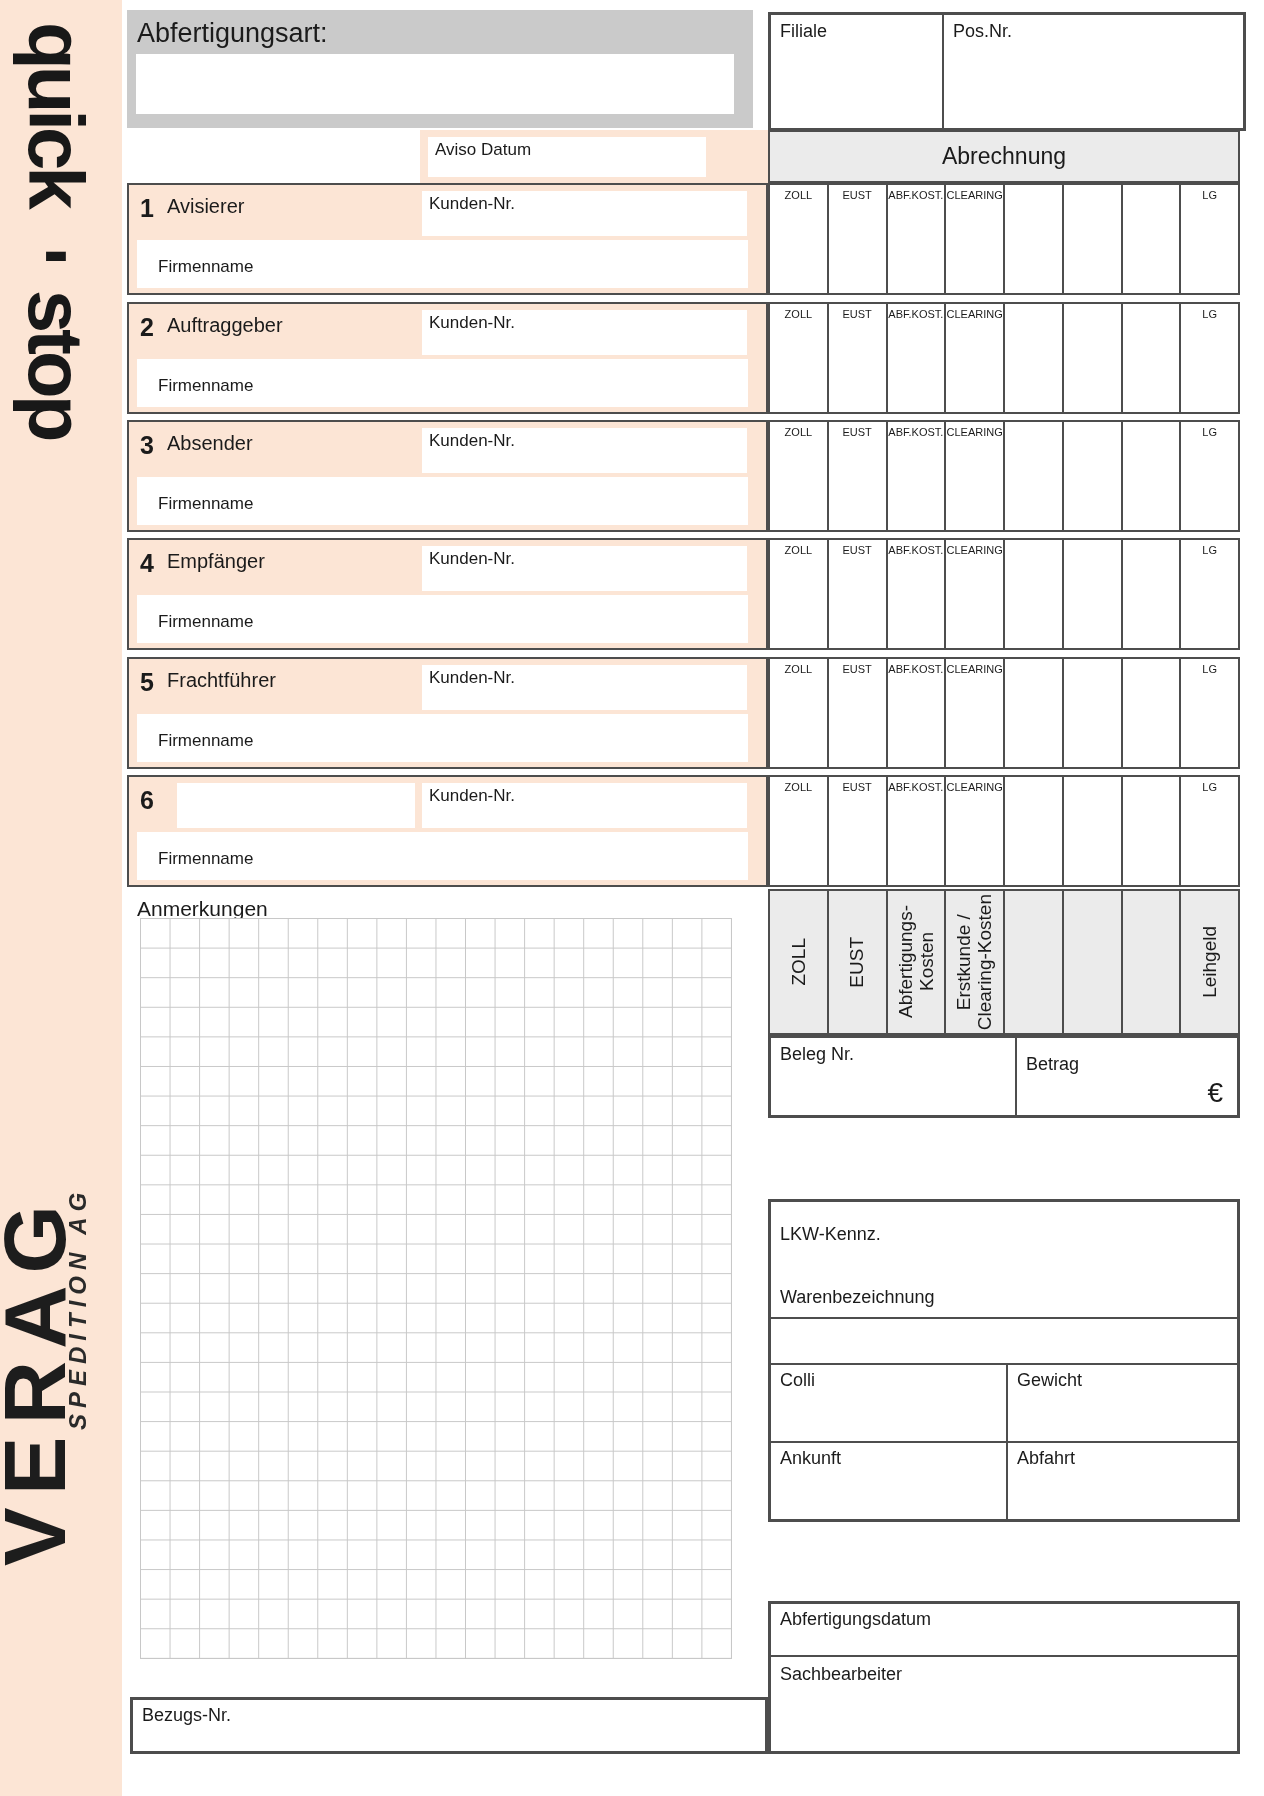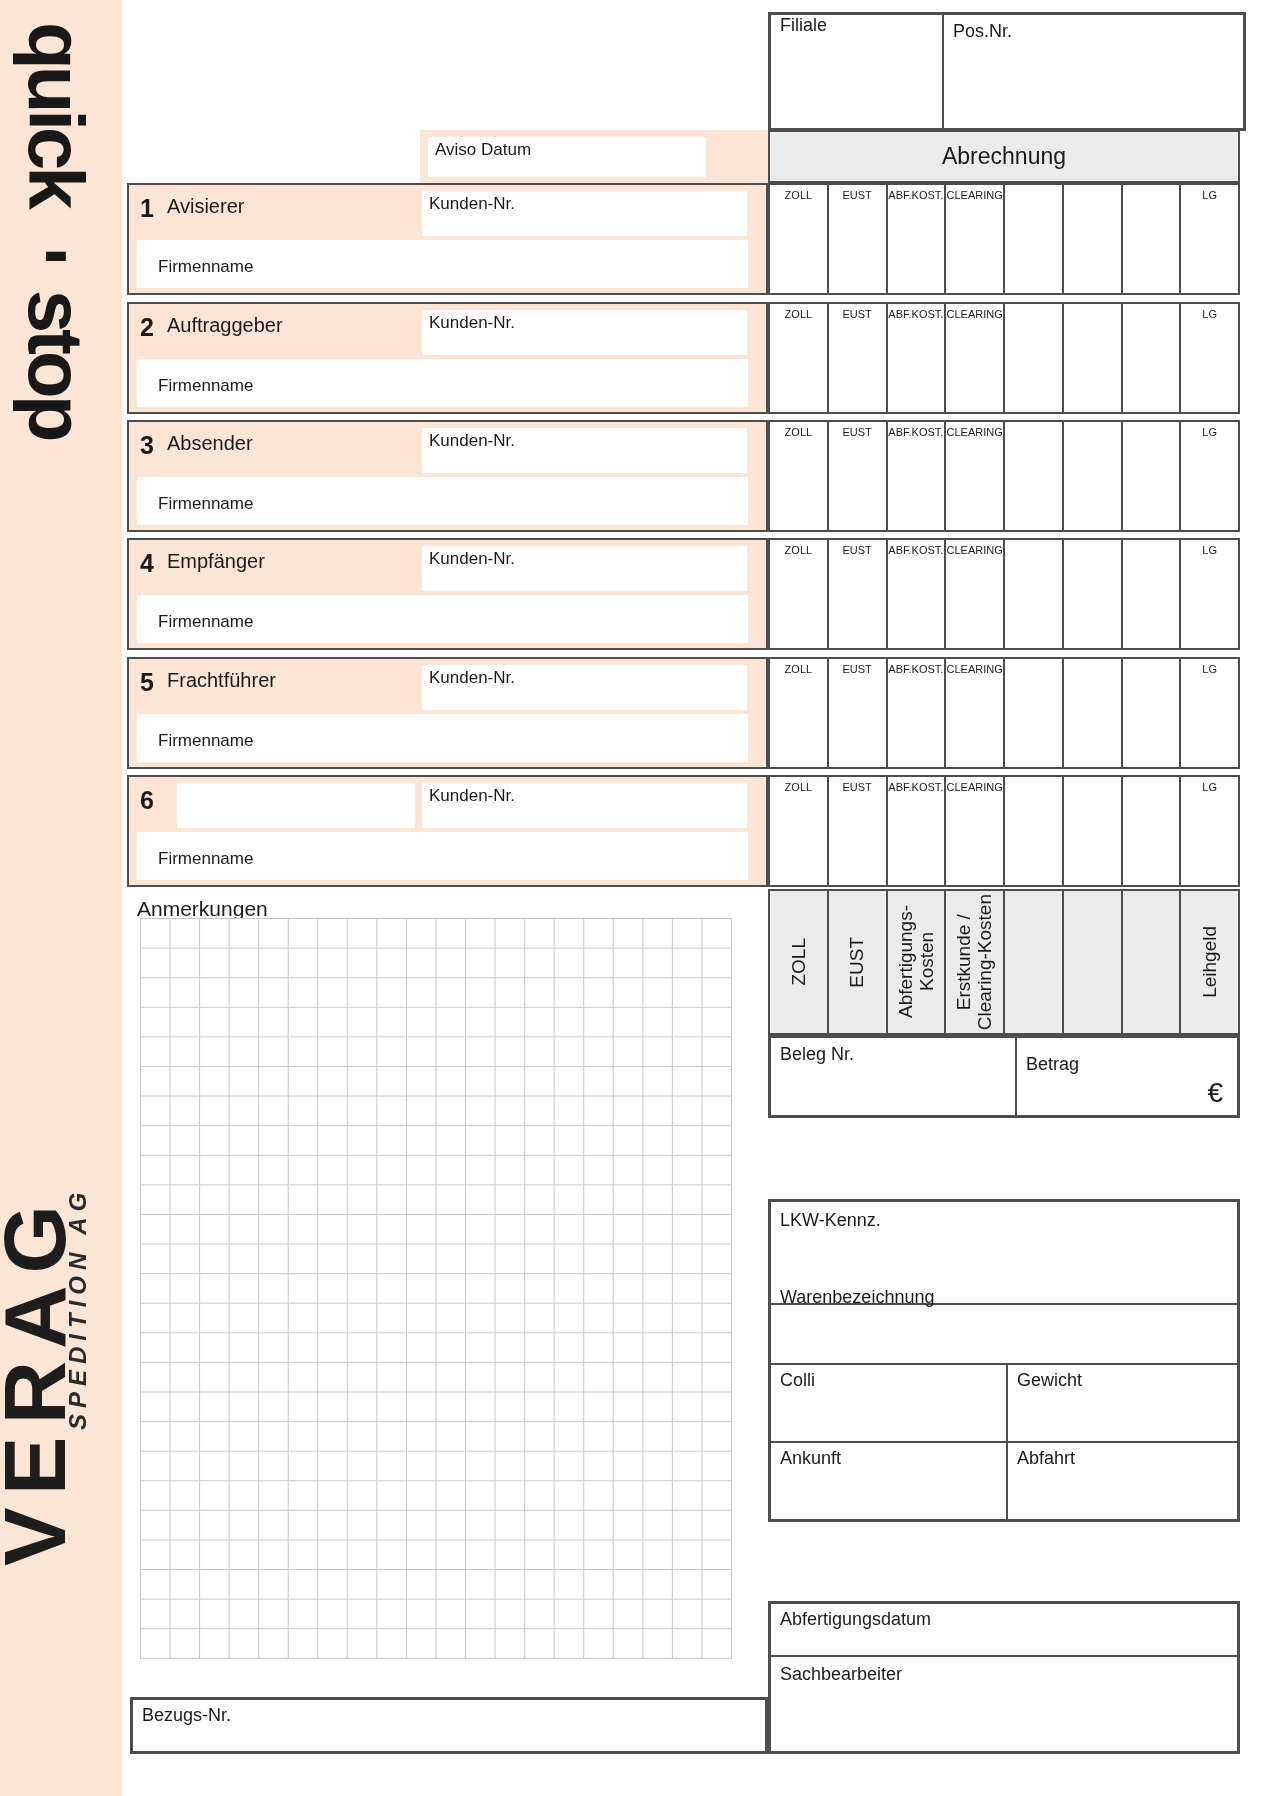--- a/index.html
+++ b/index.html
@@ -15,21 +15,21 @@
   .verag{left:0px;top:1566px;transform:rotate(-90deg);transform-origin:top left;
          font-size:88px;font-weight:800;letter-spacing:12px;color:#1d1d1d;white-space:nowrap;line-height:0.8;}
   .spedition{left:64px;top:1430px;transform:rotate(-90deg);transform-origin:top left;
              font-size:24px;font-weight:700;font-style:italic;letter-spacing:6px;color:#2a2a2a;white-space:nowrap;}
 
   
   .abf-box{left:127px;top:10px;width:626px;height:118px;background:#cacaca;}
   .abf-label{position:absolute;left:10px;top:8px;font-size:27px;color:#1b1b1b;}
   .abf-input{position:absolute;left:9px;top:44px;width:598px;height:60px;background:#fff;}
   .filiale-box{left:768px;top:12px;width:472px;height:113px;background:#fff;border:3px solid #4d4d4d;display:flex;}
-  .filiale-cell{width:162px;border-right:2px solid #4d4d4d;padding:0 0 0 9px;font-size:18px;}
+  .filiale-cell{width:162px;border-right:2px solid #4d4d4d;padding:6px 0 0 9px;font-size:18px;}
   .pos-cell{flex:1;padding:6px 0 0 9px;font-size:18px;}
 
   
   .aviso{left:420px;top:130px;width:348px;height:53px;background:#fce5d5;}
   .aviso-inner{position:absolute;left:8px;top:7px;width:278px;height:40px;background:#fff;}
   .aviso-label{position:absolute;left:7px;top:3px;font-size:17px;}
 
   
   .section{position:absolute;left:127px;width:641px;height:112px;background:#fce5d5;
            border:2px solid #4d4d4d;box-sizing:border-box;}
@@ -89,20 +89,24 @@
 </head>
 <body>
 
 <div class="page">
 
   <div class="abs sidebar"></div>
   <div class="abs quickstop"><span>quick</span><span class="hy">-</span><span>stop</span></div>
   <div class="abs verag">VERAG</div>
   <div class="abs spedition">SPEDITION AG</div>
 
+  <div class="abs abf-box">
+    <div class="abf-label">Abfertigungsart:</div>
+    <div class="abf-input"></div>
+  </div>
 
   <div class="abs filiale-box">
     <div class="filiale-cell"><span>Filiale</span></div>
     <div class="pos-cell"><span>Pos.Nr.</span></div>
   </div>
 
   <div class="abs aviso">
     <div class="aviso-inner">
       <div class="aviso-label">Aviso Datum</div>
     </div>
@@ -279,21 +283,21 @@
     <div class="betrag-cell">
       <span>Betrag</span>
       <span class="euro">€</span>
     </div>
   </div>
 
   <div class="abs anm-label">Anmerkungen</div>
   <div class="abs grid"></div>
 
   <div class="abs detail-box">
-    <div class="d-row" style="top:3px;height:100px;border-bottom:2px solid #4d4d4d;">
+    <div class="d-row" style="top:17px;height:100px;border-bottom:2px solid #4d4d4d;">
       <div class="d-label">LKW-Kennz.</div>
     </div>
     <div class="d-row" style="top:80px;height:83px;border-bottom:2px solid #4d4d4d;">
       <div class="d-label">Warenbezeichnung</div>
     </div>
     <div class="d-row" style="top:163px;height:78px;border-bottom:2px solid #4d4d4d;">
       <div class="d-split">
         <div class="d-left">
             <div class="d-label">Colli</div>
           </div>

